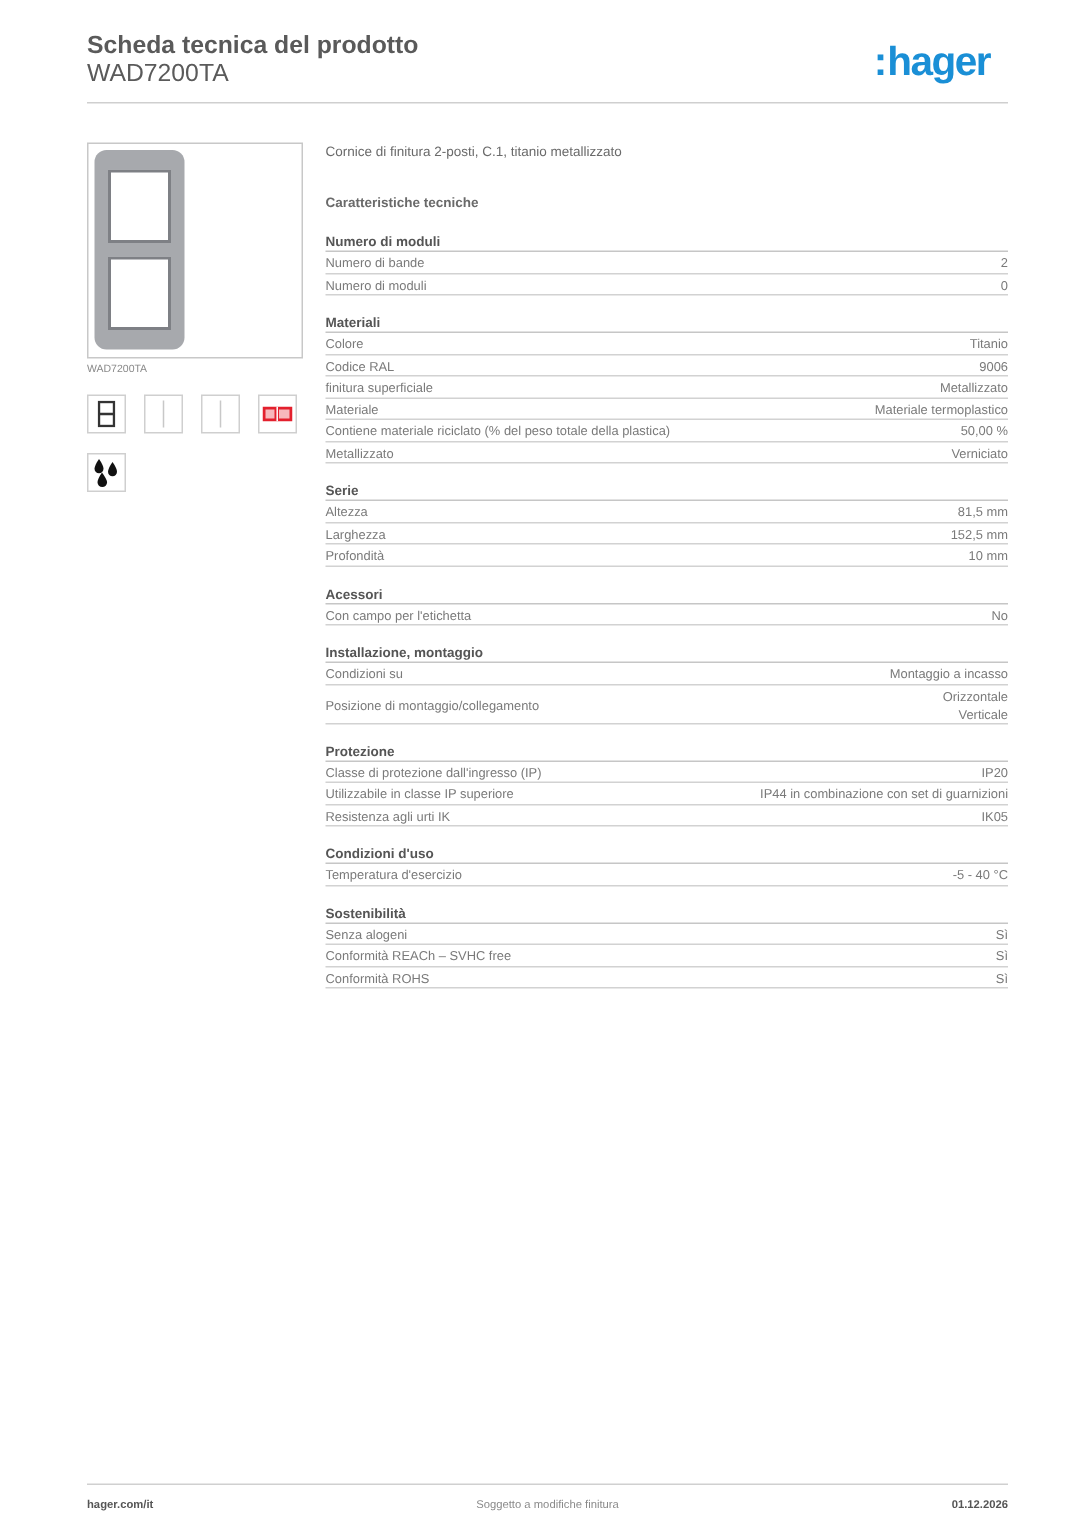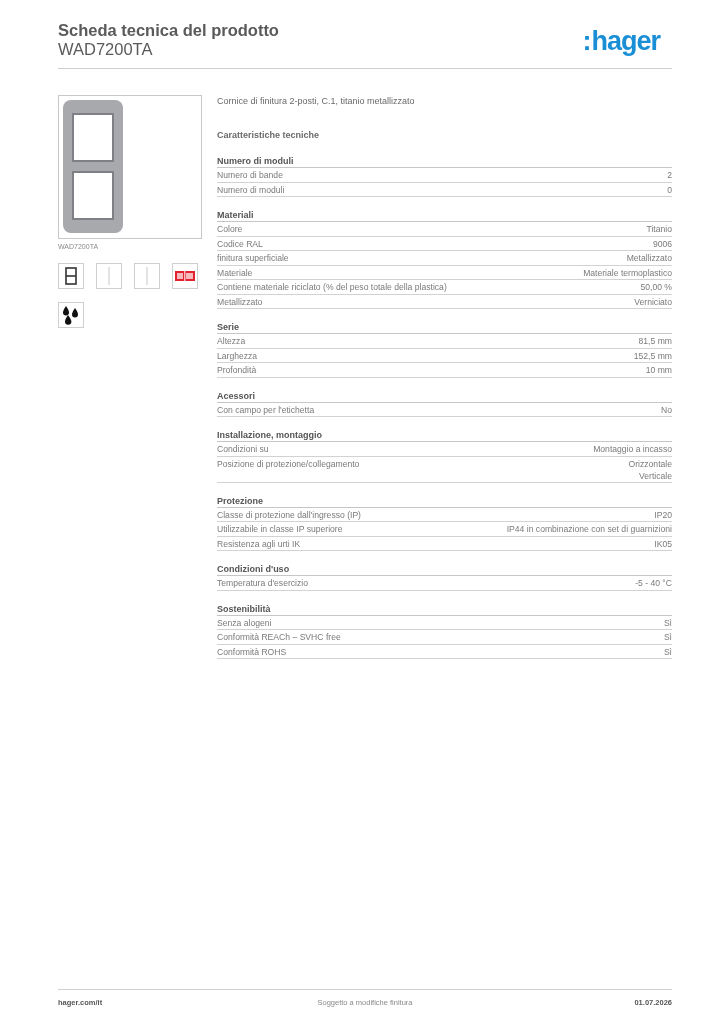--- a/index.html
+++ b/index.html
@@ -50,21 +50,21 @@
     .content { position: absolute; left: 217px; top: 96px; width: 455px; }
     .product-name { font-size: 9px; font-weight: normal; color: #6a6a6a; height: 13px; }
     .tech-title { font-size: 9px; font-weight: bold; color: #6a6a6a; margin-top: 21px; height: 13px; }
     .section { margin-top: 12px; }
     .section.first { margin-top: 12px; }
     .section-title {
       font-size: 9px; font-weight: bold; color: #555; height: 13px; line-height: 13px;
       border-bottom: 1px solid #c6c6c6;
     }
     .row {
-      display: flex; justify-content: space-between; align-items: flex-start;
+      display: flex; justify-content: space-between; align-items: center;
       font-size: 8.6px; color: #7a7a7a; line-height: 12px;
       min-height: 14.5px; padding-top: 1px;
       border-bottom: 1px solid #d2d2d2;
     }
     .row .val { text-align: right; }
     .row .val span { display: block; }
 
     
     .footer-rule { position: absolute; left: 58px; top: 989px; width: 614px; height: 1px; background: #d0d0d0; }
     .footer { position: absolute; left: 58px; top: 998px; width: 614px; font-size: 7.5px; color: #6a6a6a; }
@@ -196,21 +196,21 @@
         </div>
     </div>
 
     <div class="section">
       <div class="section-title">Installazione, montaggio</div>
       <div class="row">
           <span>Condizioni su</span>
           <span class="val">Montaggio a incasso</span>
         </div>
       <div class="row">
-          <span>Posizione di protezione/collegamento</span>
+          <span>Posizione di montaggio/collegamento</span>
           <span class="val">
             <span>Orizzontale</span>
             <span>Verticale</span>
           </span>
         </div>
     </div>
 
     <div class="section">
       <div class="section-title">Protezione</div>
       <div class="row">
@@ -250,15 +250,15 @@
           <span>Conformità ROHS</span>
           <span class="val">Sì</span>
         </div>
     </div>
   </div>
 
   <div class="footer-rule"></div>
   <div class="footer">
     <span class="left">hager.com/it</span>
     <span class="center">Soggetto a modifiche finitura</span>
-    <span class="right">01.07.2026</span>
+    <span class="right">01.12.2026</span>
   </div>
 </div>
 
 </body></html>

